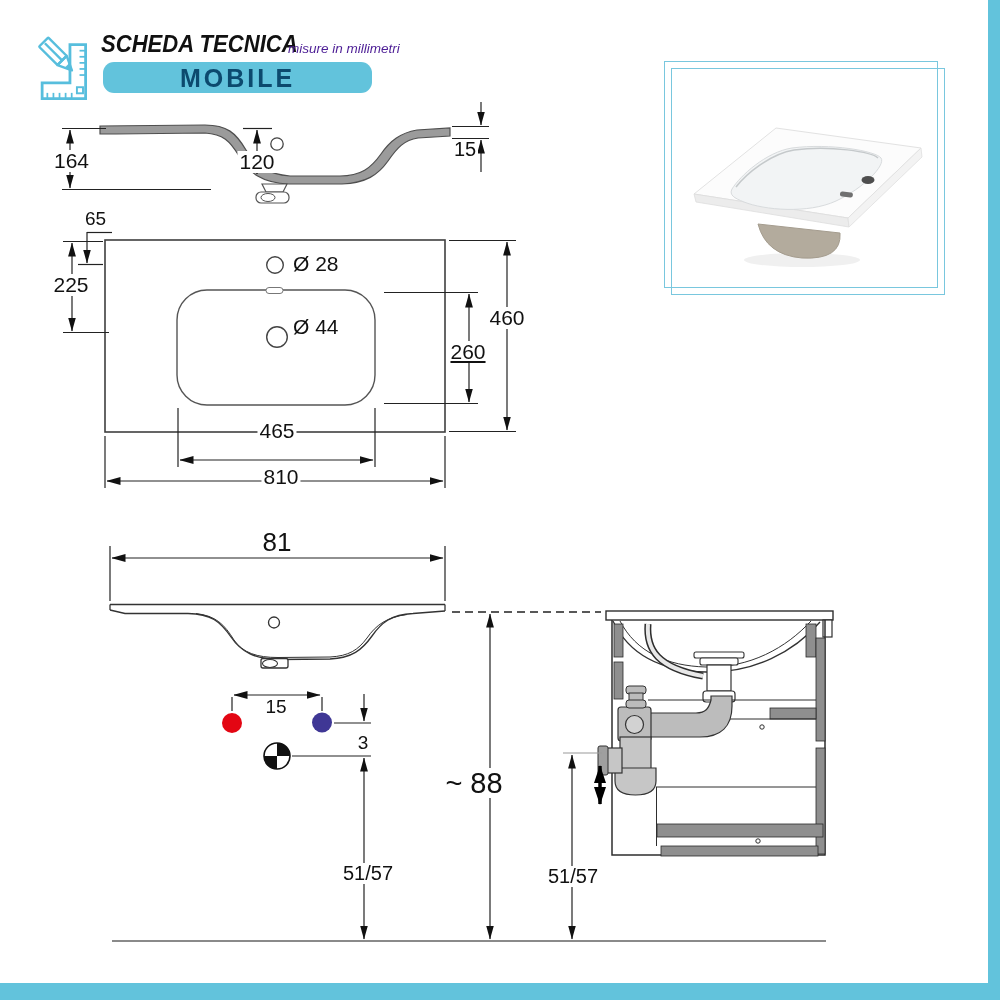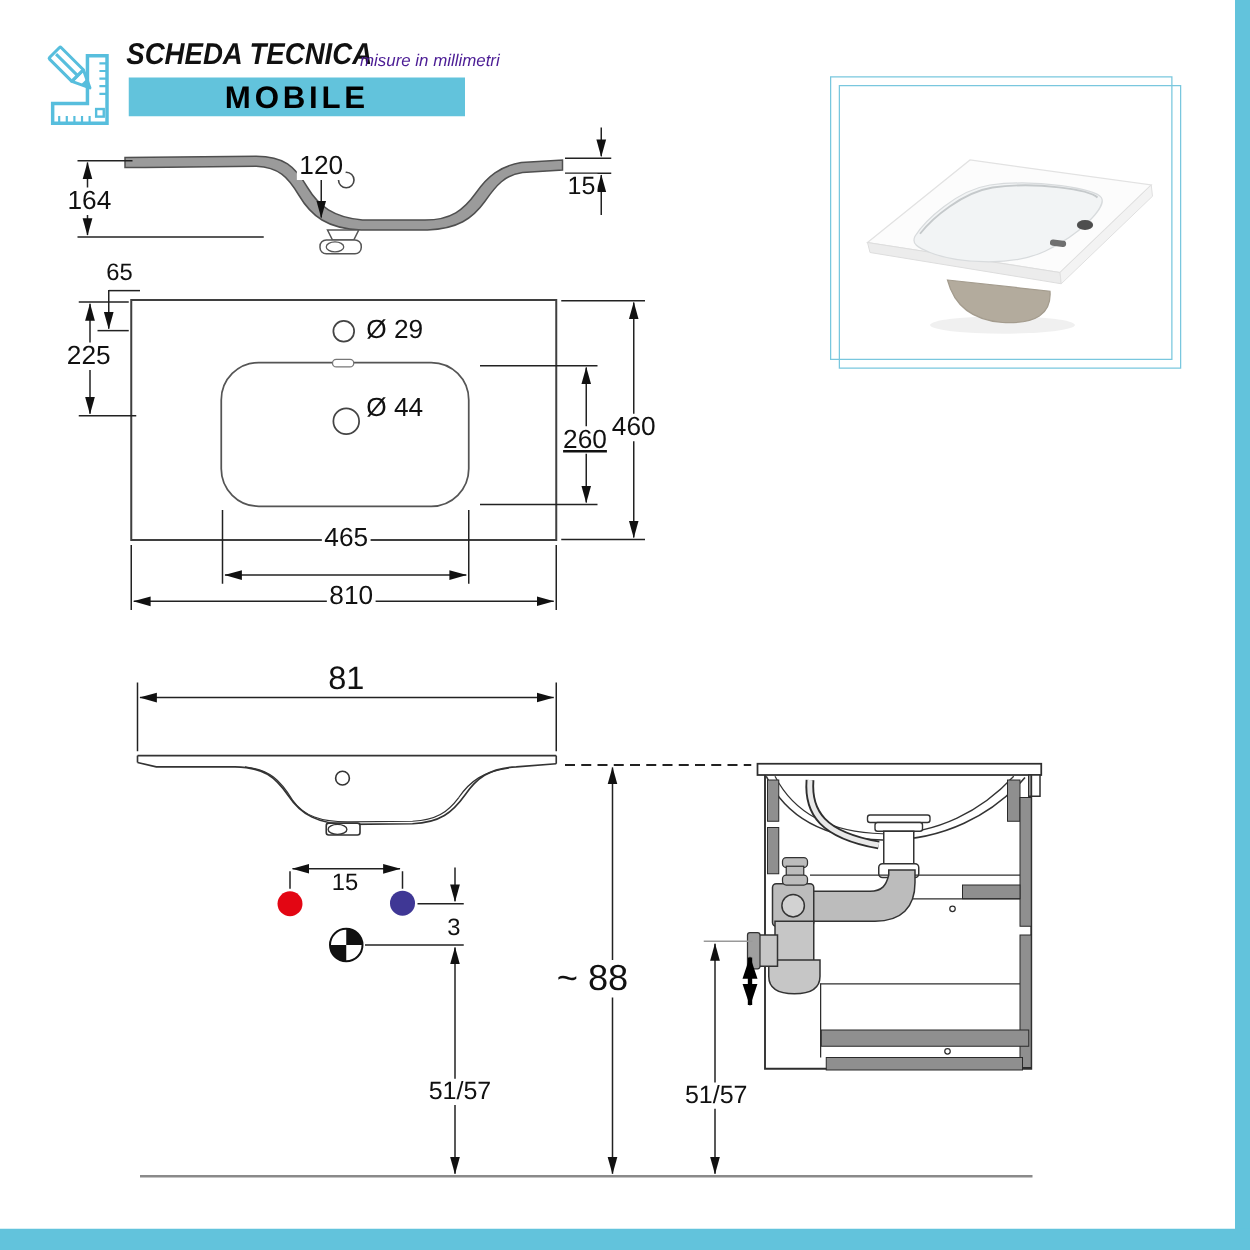--- a/index.html
+++ b/index.html
@@ -6,21 +6,21 @@
   body{width:1000px;height:1000px;position:relative;background:#fff;overflow:hidden;
        font-family:"Liberation Sans",sans-serif;}
   .abs{position:absolute;}
   .dim{position:absolute;font:21px "Liberation Sans",sans-serif;color:#111;
        background:#fff;padding:0 2px;line-height:1.05;white-space:nowrap;}
   .c{transform:translateX(-50%);}
   #title{position:absolute;left:101px;top:30px;font-size:24px;font-weight:bold;
          font-style:italic;color:#111;transform:scaleX(.92);transform-origin:left top;white-space:nowrap;}
   #subtitle{position:absolute;left:288px;top:41px;font-size:13.5px;font-style:italic;color:#4c1d95;white-space:nowrap;}
   #banner{position:absolute;left:103px;top:62px;width:269px;height:31px;background:#62c3dc;
-          color:#000000;font-weight:bold;font-size:25px;letter-spacing:3px;text-align:center;line-height:32px;}
+          color:#0c4a6e;font-weight:bold;font-size:25px;letter-spacing:3px;text-align:center;line-height:32px;border-radius:11px;}
   .bluebar{position:absolute;background:#62c3dc;}
   .photoframe{position:absolute;border:1.5px solid #79c7de;background:transparent;}
   svg{display:block;}
 </style>
 </head>
 <body>
 
 <svg class="abs" style="left:26px;top:22px" width="74" height="80" viewBox="12 6 76 92" fill="none" stroke="#57bedd" stroke-width="3.2">
   <path d="M58,32 H76 V94 H26 V76 H58 Z"></path>
   <g stroke-width="2">
@@ -217,28 +217,28 @@
     </g>
     <line x1="563" y1="753" x2="602" y2="753" stroke="#999"></line>
     <line x1="572" y1="755" x2="572" y2="939" stroke="#222" marker-start="url(#mA)" marker-end="url(#mA)"></line>
     <line x1="600" y1="766" x2="600" y2="804" stroke="#000" stroke-width="3.5" marker-start="url(#mB)" marker-end="url(#mB)"></line>
   </g>
 
   <line x1="112" y1="941" x2="826" y2="941" stroke="#8a8a8a" stroke-width="2"></line>
 </svg>
 
 <div class="dim" style="left:52px;top:150px;">164</div>
-<div class="dim c" style="left:257px;top:122px;">120</div>
+<div class="dim c" style="left:257px;top:151px;">120</div>
 <div class="dim" style="left:452px;top:139px;font-size:20px;">15</div>
 
 <div class="dim" style="left:83px;top:209px;font-size:19px;">65</div>
 <div class="dim c" style="left:71px;top:274px;">225</div>
-<div class="dim" style="left:291px;top:253px;">Ø 29</div>
+<div class="dim" style="left:291px;top:253px;">Ø 28</div>
 <div class="dim" style="left:291px;top:316px;">Ø 44</div>
-<div class="dim c" style="left:507px;top:307px;margin-top:24px;">460</div>
+<div class="dim c" style="left:507px;top:307px;">460</div>
 <div class="dim c" style="left:468px;top:341px;text-decoration:underline;">260</div>
 <div class="dim c" style="left:277px;top:420px;">465</div>
 <div class="dim c" style="left:281px;top:466px;">810</div>
 
 <div class="dim c" style="left:277px;top:529px;font-size:26px;">81</div>
 <div class="dim c" style="left:276px;top:697px;font-size:19px;">15</div>
 <div class="dim c" style="left:363px;top:733px;font-size:19px;">3</div>
 <div class="dim c" style="left:474px;top:768px;font-size:29px;">~ 88</div>
 <div class="dim c" style="left:368px;top:863px;font-size:20px;">51/57</div>
 <div class="dim c" style="left:573px;top:866px;font-size:20px;">51/57</div>

